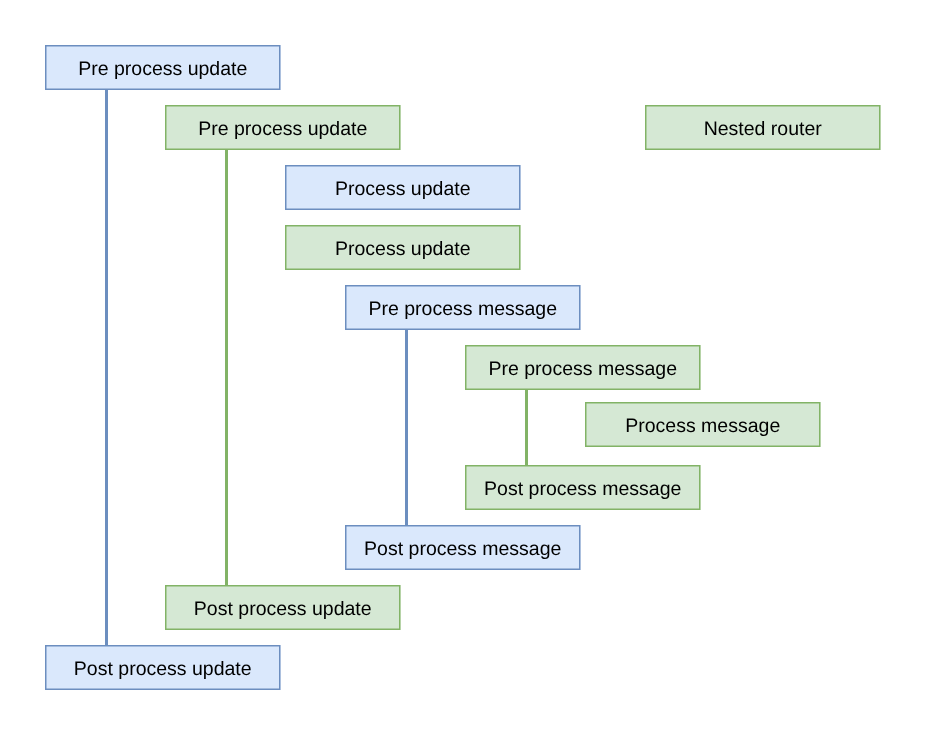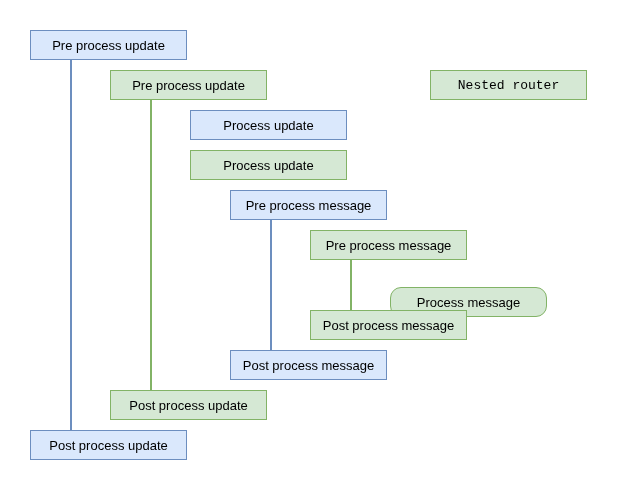--- a/index.html
+++ b/index.html
@@ -56,41 +56,41 @@
 
   <div class="node blue" style="left:30px;  top:30px;">
     <span>Pre process update</span>
   </div>
 
 
   <div class="node green" style="left:110px; top:70px;">
     <span>Pre process update</span>
   </div>
 
-  <div class="node green" style="left:430px; top:70px;font-family:Liberation Mono, monospace;">
+  <div class="node green" style="left:430px; top:70px;">
     <span>Nested router</span>
   </div>
 
   <div class="node blue" style="left:190px; top:110px;">
     <span>Process update</span>
   </div>
 
   <div class="node green" style="left:190px; top:150px;">
     <span>Process update</span>
   </div>
 
   <div class="node blue" style="left:230px; top:190px;">
     <span>Pre process message</span>
   </div>
 
   <div class="node green" style="left:310px; top:230px;">
     <span>Pre process message</span>
   </div>
 
-  <div class="node green" style="left:390px; top:287px;border-radius:11px;">
+  <div class="node green" style="left:390px; top:268px;">
     <span>Process message</span>
   </div>
 
   <div class="node green" style="left:310px; top:310px;">
     <span>Post process message</span>
   </div>
 
   <div class="node blue" style="left:230px; top:350px;">
     <span>Post process message</span>
   </div>

